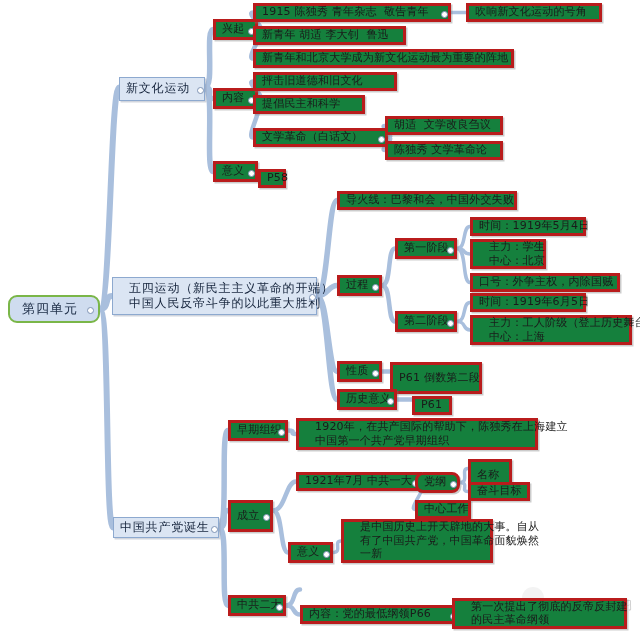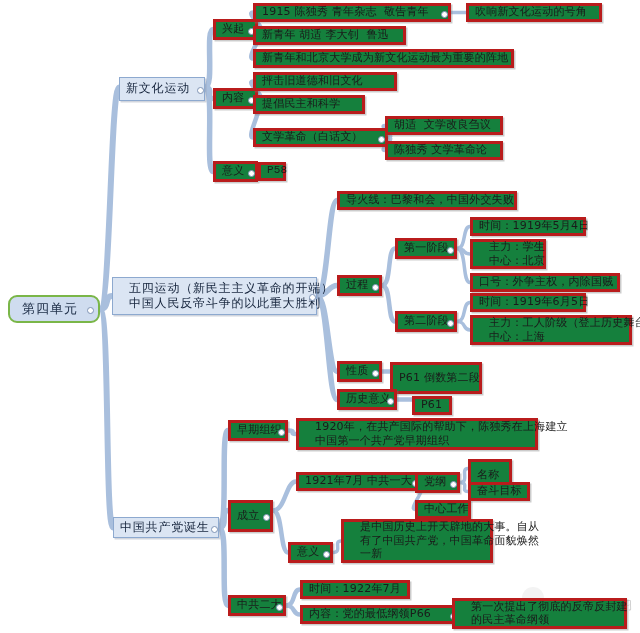--- a/index.html
+++ b/index.html
@@ -166,21 +166,21 @@
     <div class="node" id="node-x1a" style="left: 466px; top: 3px; width: 136px; height: 19px;"><span class="nodetext">吹响新文化运动的号角</span></div>
     <div class="node" id="node-x2" style="left: 253px; top: 26px; width: 153px; height: 19px;"><span class="nodetext">新青年 胡适 李大钊  鲁迅</span></div>
     <div class="node" id="node-x3" style="left: 253px; top: 49px; width: 261px; height: 19px;"><span class="nodetext">新青年和北京大学成为新文化运动最为重要的阵地</span></div>
     <div class="node" id="node-neirong" style="left: 213px; top: 88px; width: 45px; height: 21px;"><span class="nodetext">内容</span><i class="dot"></i></div>
     <div class="node" id="node-n1" style="left: 253px; top: 72px; width: 144px; height: 19px;"><span class="nodetext">抨击旧道德和旧文化</span></div>
     <div class="node" id="node-n2" style="left: 253px; top: 95px; width: 112px; height: 19px;"><span class="nodetext">提倡民主和科学</span></div>
     <div class="node" id="node-n3" style="left: 253px; top: 128px; width: 135px; height: 19px;"><span class="nodetext">文学革命（白话文）</span><i class="dot"></i></div>
     <div class="node" id="node-n3a" style="left: 385px; top: 116px; width: 118px; height: 19px;"><span class="nodetext">胡适  文学改良刍议</span></div>
     <div class="node" id="node-n3b" style="left: 385px; top: 141px; width: 118px; height: 19px;"><span class="nodetext">陈独秀 文学革命论</span></div>
     <div class="node" id="node-yiyi1" style="left: 213px; top: 161px; width: 45px; height: 21px;"><span class="nodetext">意义</span><i class="dot"></i></div>
-    <div class="node" id="node-y1" style="left: 258px; top: 162px; width: 28px; height: 19px; font-family: Liberation Mono, monospace;"><span class="nodetext">P58</span></div>
+    <div class="node" id="node-y1" style="left: 258px; top: 169px; width: 28px; height: 19px;"><span class="nodetext">P58</span></div>
     <div class="node main multiline" id="node-wusi" style="left: 112px; top: 277px; width: 205px; height: 38px;"><span class="nodetext">五四运动（新民主主义革命的开端）
 中国人民反帝斗争的以此重大胜利</span><i class="dot"></i></div>
     <div class="node" id="node-w0" style="left: 337px; top: 191px; width: 180px; height: 19px;"><span class="nodetext">导火线：巴黎和会，中国外交失败</span></div>
     <div class="node" id="node-guocheng" style="left: 337px; top: 275px; width: 45px; height: 21px;"><span class="nodetext">过程</span><i class="dot"></i></div>
     <div class="node" id="node-jieduan1" style="left: 395px; top: 238px; width: 62px; height: 21px;"><span class="nodetext">第一阶段</span><i class="dot"></i></div>
     <div class="node" id="node-j1a" style="left: 470px; top: 217px; width: 116px; height: 19px;"><span class="nodetext">时间：1919年5月4日</span></div>
     <div class="node multiline" id="node-j1b" style="left: 470px; top: 239px; width: 76px; height: 30px;"><span class="nodetext">主力：学生
 中心：北京</span></div>
     <div class="node" id="node-j1c" style="left: 470px; top: 273px; width: 150px; height: 19px;"><span class="nodetext">口号：外争主权，内除国贼</span></div>
     <div class="node" id="node-jieduan2" style="left: 395px; top: 311px; width: 62px; height: 21px;"><span class="nodetext">第二阶段</span><i class="dot"></i></div>
@@ -190,26 +190,25 @@
     <div class="node" id="node-xingzhi" style="left: 337px; top: 361px; width: 45px; height: 21px;"><span class="nodetext">性质</span><i class="dot"></i></div>
     <div class="node" id="node-xz1" style="left: 390px; top: 362px; width: 92px; height: 32px;"><span class="nodetext">P61 倒数第二段</span></div>
     <div class="node" id="node-lishiyiyi" style="left: 337px; top: 389px; width: 60px; height: 21px;"><span class="nodetext">历史意义</span><i class="dot"></i></div>
     <div class="node" id="node-ls1" style="left: 412px; top: 390px; width: 40px; height: 19px; margin-top: 6px;"><span class="nodetext">P61</span></div>
     <div class="node main" id="node-gongchandang" style="left: 113px; top: 517px; width: 106px; height: 21px;"><span class="nodetext">中国共产党诞生</span><i class="dot"></i></div>
     <div class="node" id="node-zaoqi" style="left: 228px; top: 420px; width: 60px; height: 21px;"><span class="nodetext">早期组织</span><i class="dot"></i></div>
     <div class="node multiline" id="node-zq1" style="left: 296px; top: 418px; width: 242px; height: 32px;"><span class="nodetext">1920年，在共产国际的帮助下，陈独秀在上海建立
 中国第一个共产党早期组织</span></div>
     <div class="node" id="node-chengli" style="left: 228px; top: 500px; width: 45px; height: 32px;"><span class="nodetext">成立</span><i class="dot"></i></div>
     <div class="node" id="node-c1" style="left: 296px; top: 472px; width: 126px; height: 19px;"><span class="nodetext">1921年7月 中共一大</span><i class="dot"></i></div>
-    <div class="node" id="node-c1a" style="left: 415px; top: 472px; width: 45px; height: 21px;"><span class="nodetext">党纲</span><i class="dot"></i></div>
+    <div class="node" id="node-c1a" style="left: 415px; top: 472px; width: 45px; height: 21px; border-radius: 8px;"><span class="nodetext">党纲</span><i class="dot"></i></div>
     <div class="node" id="node-c1a1" style="left: 468px; top: 459px; width: 44px; height: 33px;"><span class="nodetext">名称</span></div>
     <div class="node" id="node-c1a2" style="left: 468px; top: 482px; width: 62px; height: 19px;"><span class="nodetext">奋斗目标</span></div>
     <div class="node" id="node-c1b" style="left: 415px; top: 500px; width: 56px; height: 19px;"><span class="nodetext">中心工作</span></div>
     <div class="node" id="node-c2" style="left: 288px; top: 542px; width: 45px; height: 21px;"><span class="nodetext">意义</span><i class="dot"></i></div>
     <div class="node multiline" id="node-c2a" style="left: 341px; top: 519px; width: 152px; height: 44px;"><span class="nodetext">是中国历史上开天辟地的大事。自从
 有了中国共产党，中国革命面貌焕然
 一新</span></div>
     <div class="node" id="node-erda" style="left: 228px; top: 595px; width: 58px; height: 21px;"><span class="nodetext">中共二大</span><i class="dot"></i></div>
-    <div class="node" id="node-e1" style="left: 300px; top: 580px; width: 110px; height: 19px;"><span class="nodetext">时间：1922年7月</span></div>
     <div class="node" id="node-e2" style="left: 300px; top: 605px; width: 160px; height: 19px;"><span class="nodetext">内容：党的最低纲领P66</span><i class="dot"></i></div>
     <div class="node multiline" id="node-e2a" style="left: 452px; top: 598px; width: 175px; height: 31px;"><span class="nodetext">第一次提出了彻底的反帝反封建
 的民主革命纲领</span></div>
   </div>
 
 </body></html>

